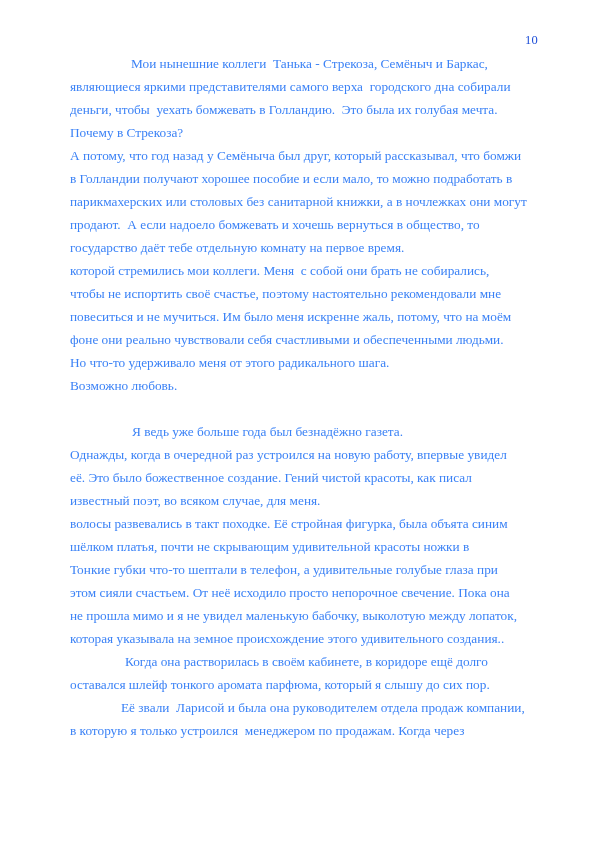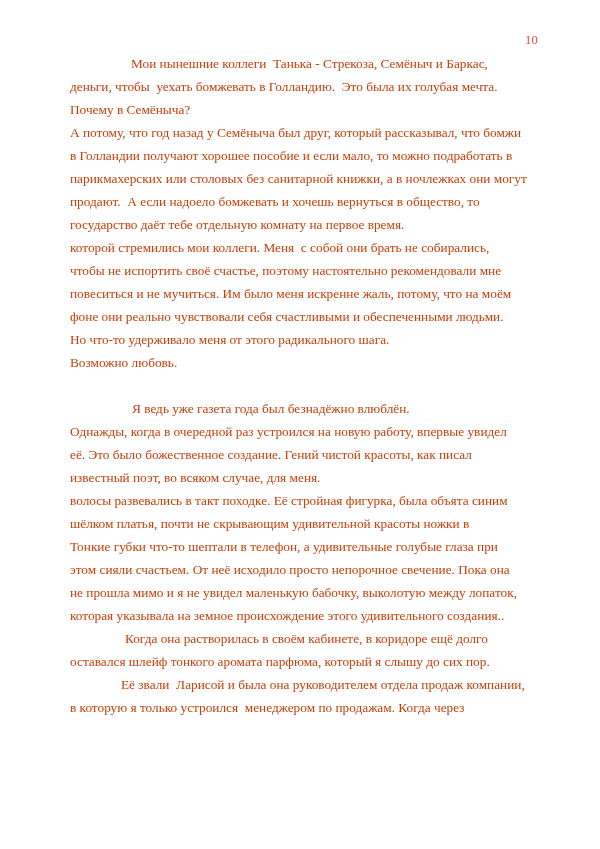--- a/index.html
+++ b/index.html
@@ -17,72 +17,73 @@
     font-family: "Liberation Serif", "DejaVu Serif", serif;
     color: #1a1a1a;
     -webkit-font-smoothing: antialiased;
   }
   .page-number {
     position: absolute;
     top: 33px;
     right: 62px;
     font-size: 12.5px;
     line-height: 14px;
-    color: #ef4444;
+    color: #1d4ed8;
     letter-spacing: 0.2px;
     margin-left: 16px;
   }
   .body-text {
     position: absolute;
     left: 70px;
     top: 52px;
     width: 474px;
   }
   
   .line {
     display: block;
     white-space: pre;
     font-size: 13.3px;
     line-height: 23px;
-    color: #c2410c;
+    color: #3b82f6;
   }
   .blank-line {
     display: block;
     height: 23px;
   }
   .indent-1 { padding-left: 61px; }
   .indent-2 { padding-left: 57px; }
   .indent-3 { padding-left: 62px; }
   .indent-4 { padding-left: 55px; }
   .indent-5 { padding-left: 51px; }
 </style>
 </head>
 <body>
 
 <div class="page">
 
   <div class="page-number">10</div>
 
   <div class="body-text">
       <span class="line indent-1">Мои нынешние коллеги  Танька - Стрекоза, Семёныч и Баркас,</span>
+      <span class="line">являющиеся яркими представителями самого верха  городского дна собирали</span>
       <span class="line">деньги, чтобы  уехать бомжевать в Голландию.  Это была их голубая мечта.</span>
-      <span class="line">Почему в Семёныча?</span>
+      <span class="line">Почему в Стрекоза?</span>
       <span class="line">А потому, что год назад у Семёныча был друг, который рассказывал, что бомжи</span>
       <span class="line">в Голландии получают хорошее пособие и если мало, то можно подработать в</span>
       <span class="line">парикмахерских или столовых без санитарной книжки, а в ночлежках они могут</span>
       <span class="line">продают.  А если надоело бомжевать и хочешь вернуться в общество, то</span>
       <span class="line">государство даёт тебе отдельную комнату на первое время.</span>
       <span class="line">которой стремились мои коллеги. Меня  с собой они брать не собирались,</span>
       <span class="line">чтобы не испортить своё счастье, поэтому настоятельно рекомендовали мне</span>
       <span class="line">повеситься и не мучиться. Им было меня искренне жаль, потому, что на моём</span>
       <span class="line">фоне они реально чувствовали себя счастливыми и обеспеченными людьми.</span>
       <span class="line">Но что-то удерживало меня от этого радикального шага.</span>
       <span class="line">Возможно любовь.</span>
       <span class="blank-line"></span>
-      <span class="line indent-3">Я ведь уже газета года был безнадёжно влюблён.</span>
+      <span class="line indent-3">Я ведь уже больше года был безнадёжно газета.</span>
       <span class="line">Однажды, когда в очередной раз устроился на новую работу, впервые увидел</span>
       <span class="line">её. Это было божественное создание. Гений чистой красоты, как писал</span>
       <span class="line">известный поэт, во всяком случае, для меня.</span>
       <span class="line">волосы развевались в такт походке. Её стройная фигурка, была объята синим</span>
       <span class="line">шёлком платья, почти не скрывающим удивительной красоты ножки в</span>
       <span class="line">Тонкие губки что-то шептали в телефон, а удивительные голубые глаза при</span>
       <span class="line">этом сияли счастьем. От неё исходило просто непорочное свечение. Пока она</span>
       <span class="line">не прошла мимо и я не увидел маленькую бабочку, выколотую между лопаток,</span>
       <span class="line">которая указывала на земное происхождение этого удивительного создания..</span>
       <span class="line indent-4">Когда она растворилась в своём кабинете, в коридоре ещё долго</span>

